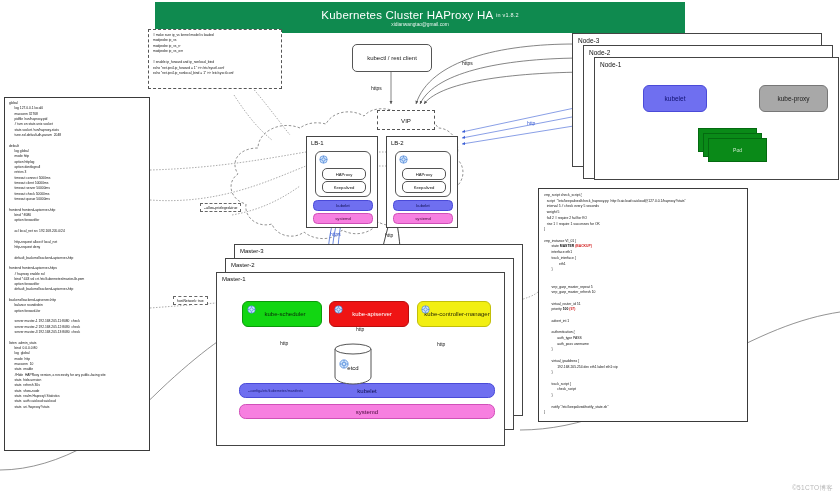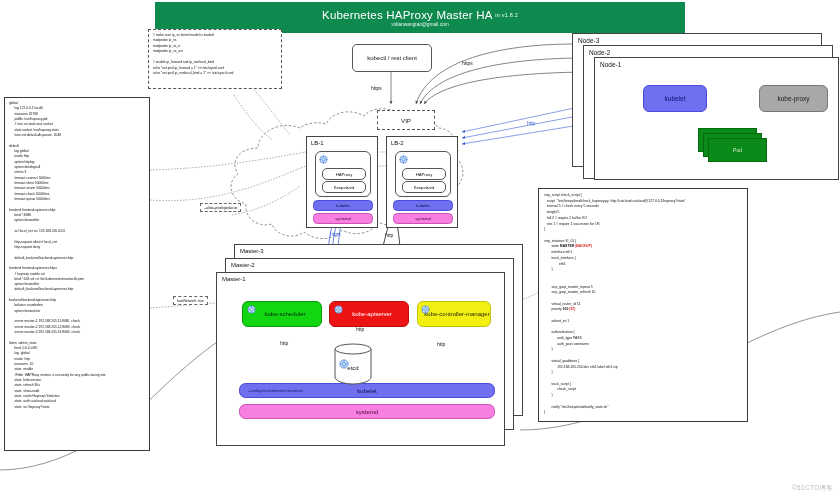--- a/index.html
+++ b/index.html
@@ -221,21 +221,21 @@
     </g>
 
     <g fill="none" stroke="#777" stroke-width="0.8">
       <path d="M0,470 C60,470 120,430 160,390 C200,352 232,330 250,322"></path>
       <path d="M520,430 C580,430 640,404 700,368 C760,334 800,318 840,312"></path>
     </g>
   </svg>
 
   <div class="header">
     <div class="t1">
-      <span>Kubernetes HAProxy Master HA</span>
+      <span>Kubernetes Cluster HAProxy HA</span>
       <span class="ver">in v1.8.2</span>
     </div>
     <div class="t2">xidianwangtao@gmail.com</div>
   </div>
 
   <div class="dashedpanel" style="left:148px;top:29px;width:132px;height:58px;">
     <pre># make sure ip_vs kernel model is loaded
 modprobe ip_vs
 modprobe ip_vs_rr
 modprobe ip_vs_wrr

